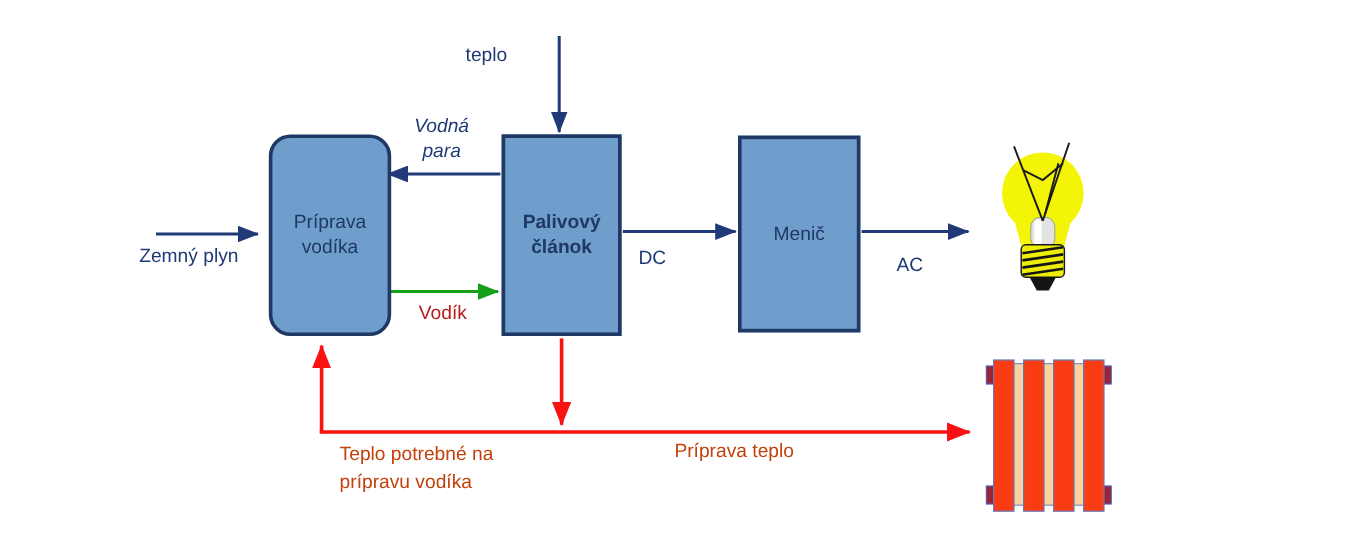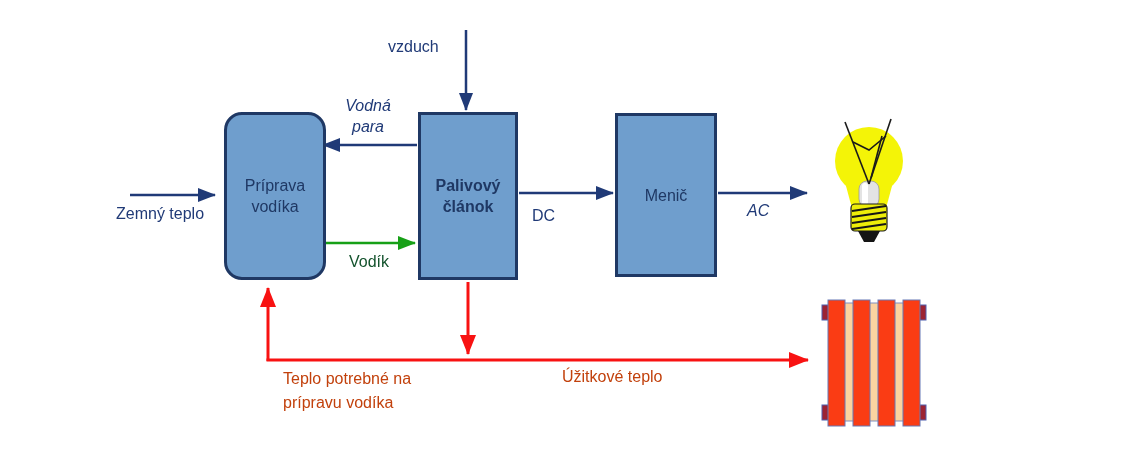--- a/index.html
+++ b/index.html
@@ -27,23 +27,23 @@
   .flow-label{
     position:absolute;
     color:#203a77;
     font-size:16px;line-height:21px;
     white-space:nowrap;
   }
   .flow-label.wrap{white-space:normal;text-align:center;}
   #label-vzduch{left:388px;top:36px;}
   #label-vodna-para{left:332px;top:95px;width:72px;font-style:italic;}
   #label-zemny-plyn{left:116px;top:203px;}
-  #label-vodik{left:330px;top:251px;width:78px;color:#14532d;text-align:center;}
+  #label-vodik{left:330px;top:251px;width:78px;color:#b91c1c;text-align:center;}
   #label-dc{left:532px;top:205px;}
-  #label-ac{left:747px;top:200px;font-style:italic;}
+  #label-ac{left:747px;top:211px;}
   .heat-label{
     position:absolute;
     color:#c2410c;
     font-size:16px;line-height:24px;
   }
   #label-teplo{left:283px;top:367px;width:150px;}
   #label-uzitkove{left:562px;top:365px;white-space:nowrap;}
 </style>
 </head>
 <body>
@@ -112,23 +112,23 @@
   <div class="box" id="box-priprava">
     <span>Príprava vodíka</span>
   </div>
   <div class="box" id="box-palivovy">
     <span>Palivový článok</span>
   </div>
   <div class="box" id="box-menic">
     <span>Menič</span>
   </div>
 
-  <div class="flow-label" id="label-vzduch">vzduch</div>
+  <div class="flow-label" id="label-vzduch">teplo</div>
   <div class="flow-label wrap" id="label-vodna-para">Vodná para</div>
-  <div class="flow-label" id="label-zemny-plyn">Zemný teplo</div>
+  <div class="flow-label" id="label-zemny-plyn">Zemný plyn</div>
   <div class="flow-label" id="label-vodik">Vodík</div>
   <div class="flow-label" id="label-dc">DC</div>
   <div class="flow-label" id="label-ac">AC</div>
 
   <div class="heat-label" id="label-teplo">Teplo potrebné na prípravu vodíka</div>
-  <div class="heat-label" id="label-uzitkove">Úžitkové teplo</div>
+  <div class="heat-label" id="label-uzitkove">Príprava teplo</div>
 
 </div>
 
 </body></html>

